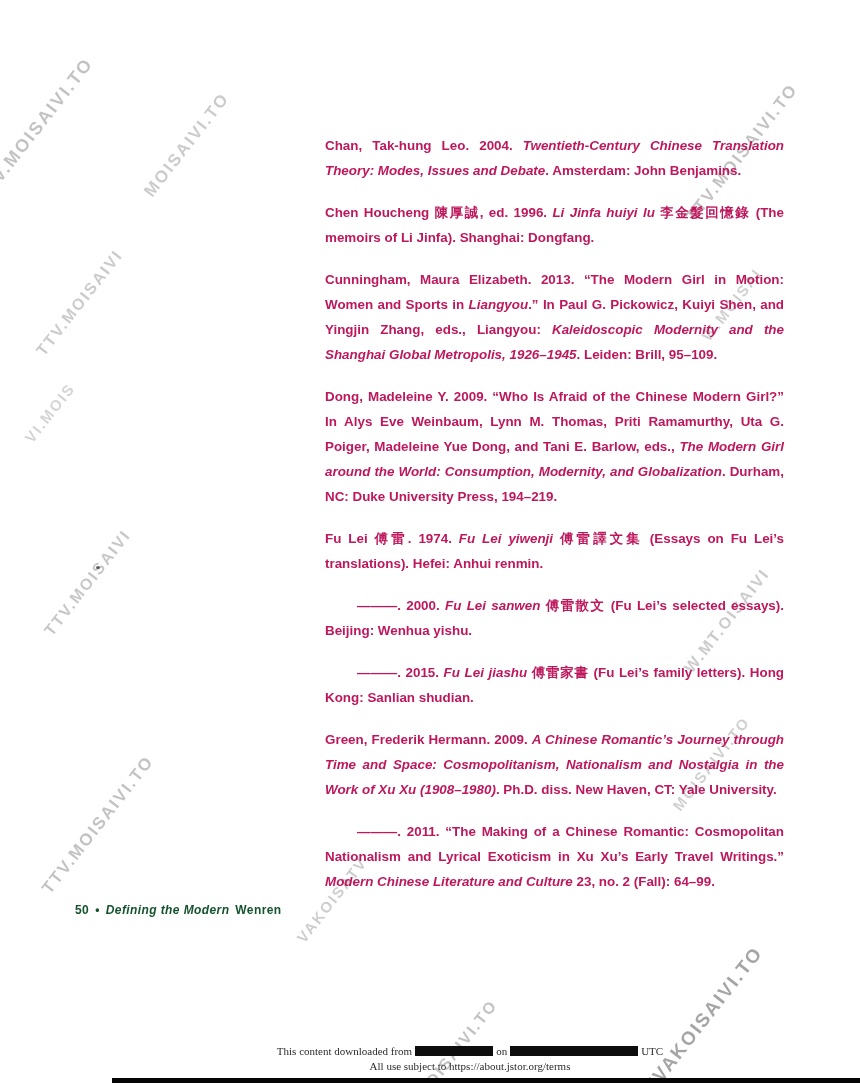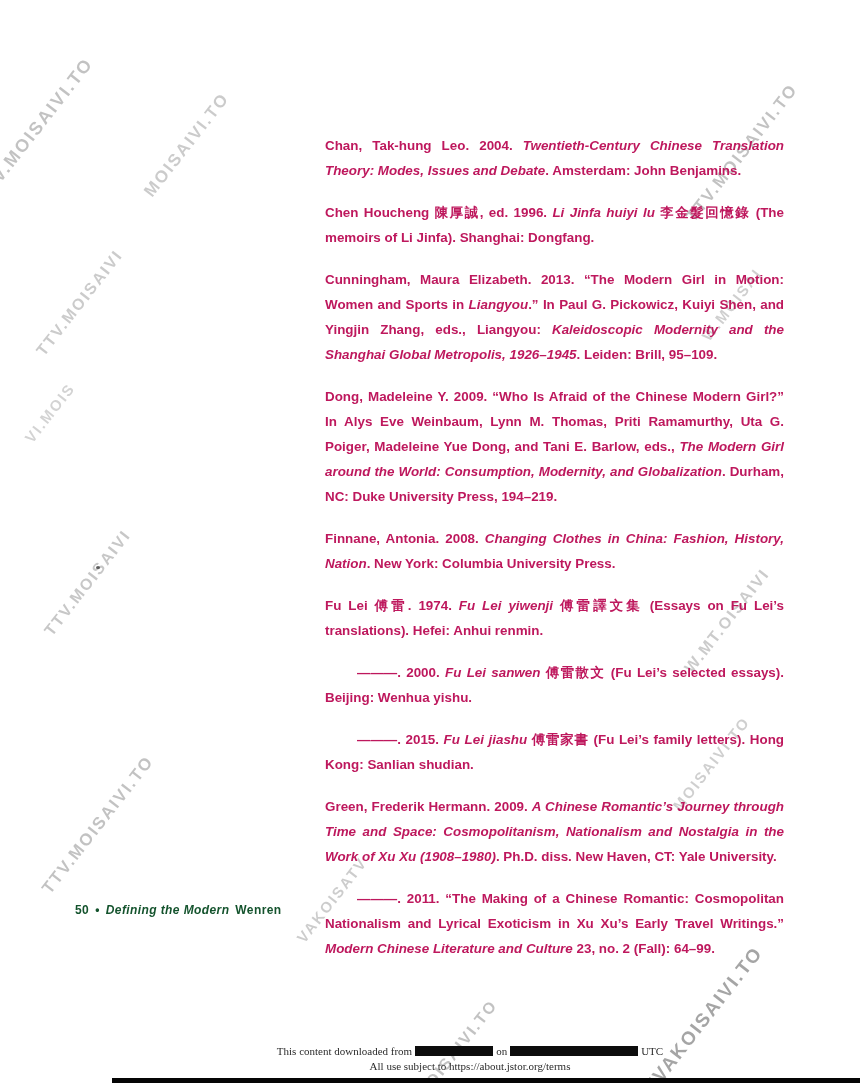--- a/index.html
+++ b/index.html
@@ -93,21 +93,20 @@
       <div class="wm" style="left: 300px; top: 932px; font-size: 15px; opacity: 0.25; transform: rotate(-52deg);">VAKOISATV</div>
       <div class="wm" style="left: 640px; top: 1090px; font-size: 19px; opacity: 0.45; transform: rotate(-52deg);">TTVAKOISAIVI.TO</div>
       <div class="wm" style="left: 420px; top: 1088px; font-size: 16px; opacity: 0.3; transform: rotate(-52deg);">MOISAIVI.TO</div>
     </div>
 
   <main class="bib" id="bib">
       <p class="entry"><span>Chan, Tak-hung Leo. 2004. </span><span class="it">Twentieth-Century Chinese Translation Theory: Modes, Issues and Debate</span><span>. Amsterdam: John Benjamins.</span></p>
       <p class="entry"><span>Chen Houcheng 陳厚誠, ed. 1996. </span><span class="it">Li Jinfa huiyi lu</span><span> 李金髮回憶錄 (The memoirs of Li Jinfa). Shanghai: Dongfang.</span></p>
       <p class="entry"><span>Cunningham, Maura Elizabeth. 2013. “The Modern Girl in Motion: Women and Sports in </span><span class="it">Liangyou</span><span>.” In Paul G. Pickowicz, Kuiyi Shen, and Yingjin Zhang, eds., Liangyou: </span><span class="it">Kaleidoscopic Modernity and the Shanghai Global Metropolis, 1926–1945</span><span>. Leiden: Brill, 95–109.</span></p>
       <p class="entry"><span>Dong, Madeleine Y. 2009. “Who Is Afraid of the Chinese Modern Girl?” In Alys Eve Weinbaum, Lynn M. Thomas, Priti Ramamurthy, Uta G. Poiger, Madeleine Yue Dong, and Tani E. Barlow, eds., </span><span class="it">The Modern Girl around the World: Consumption, Modernity, and Globalization</span><span>. Durham, NC: Duke University Press, 194–219.</span></p>
-      <p class="entry"><span>Finnane, Antonia. 2008. </span><span class="it">Changing Clothes in China: Fashion, History, Nation</span><span>. New York: Columbia University Press.</span></p>
       <p class="entry"><span>Fu Lei 傅雷. 1974. </span><span class="it">Fu Lei yiwenji</span><span> 傅雷譯文集 (Essays on Fu Lei’s translations). Hefei: Anhui renmin.</span></p>
       <p class="entry indent"><span>———. 2000. </span><span class="it">Fu Lei sanwen</span><span> 傅雷散文 (Fu Lei’s selected essays). Beijing: Wenhua yishu.</span></p>
       <p class="entry indent"><span>———. 2015. </span><span class="it">Fu Lei jiashu</span><span> 傅雷家書 (Fu Lei’s family letters). Hong Kong: Sanlian shudian.</span></p>
       <p class="entry"><span>Green, Frederik Hermann. 2009. </span><span class="it">A Chinese Romantic’s Journey through Time and Space: Cosmopolitanism, Nationalism and Nostalgia in the Work of Xu Xu (1908–1980)</span><span>. Ph.D. diss. New Haven, CT: Yale University.</span></p>
       <p class="entry indent"><span>———. 2011. “The Making of a Chinese Romantic: Cosmopolitan Nationalism and Lyrical Exoticism in Xu Xu’s Early Travel Writings.” </span><span class="it">Modern Chinese Literature and Culture</span><span> 23, no. 2 (Fall): 64–99.</span></p>
     </main>
 
   <div class="footer">
     <span>50</span>
     <span>•</span>

